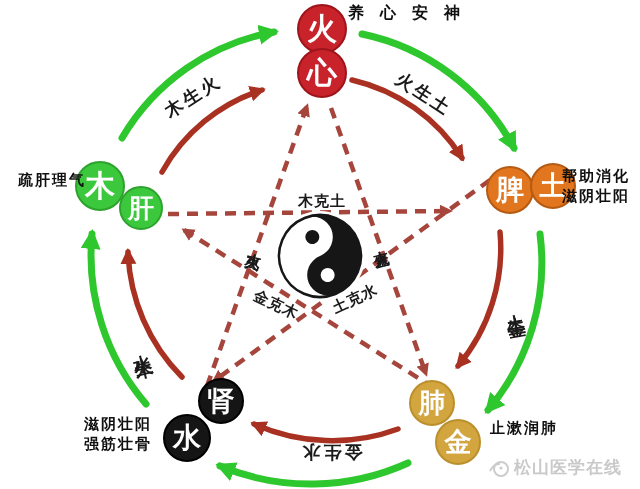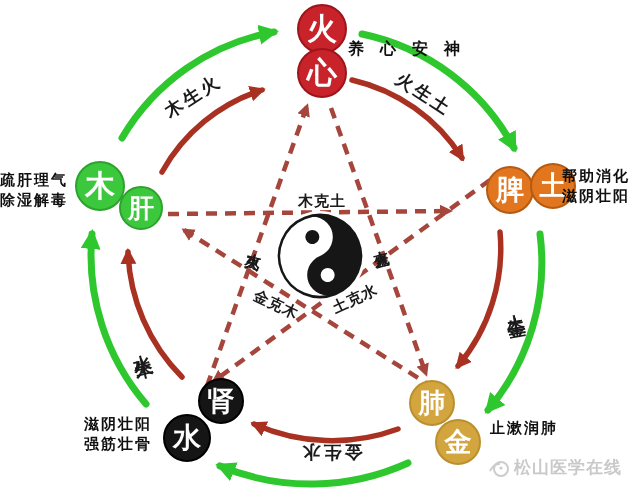--- a/index.html
+++ b/index.html
@@ -134,30 +134,29 @@
   <div class="vlabel sheng" style="left:512px;top:304px;--r:-10deg;">土生金</div>
   <div class="clabel sheng" style="left:331px;top:452px;--r:180deg;">金生水</div>
   <div class="vlabel sheng" style="left:137px;top:345px;--r:-15deg;">水生木</div>
 
   <div class="clabel ke" style="left:322px;top:201px;">木克土</div>
   <div class="vlabel ke" style="left:257px;top:243px;--r:14deg;">水克火</div>
   <div class="vlabel ke" style="left:376px;top:241px;--r:-14deg;">火克金</div>
   <div class="clabel ke" style="left:276px;top:305px;--r:25deg;">金克木</div>
   <div class="clabel ke" style="left:355px;top:299px;--r:-25deg;">土克水</div>
 
-  <div class="anno wide" style="left:348px;top:2px;margin-top:36px;">
+  <div class="anno wide" style="left:348px;top:2px;">
     <div>养 心 安 神</div>
   </div>
   <div class="anno" style="left:562px;top:166px;">
     <div>帮助消化</div>
     <div>滋阴壮阳</div>
   </div>
-  <div class="anno" style="left:0;top:170px;">
+  <div class="anno" style="left:18px;top:170px;">
     <div>疏肝理气</div>
-    <div>除湿解毒</div>
   </div>
   <div class="anno" style="left:84px;top:414px;">
     <div>滋阴壮阳</div>
     <div>强筋壮骨</div>
   </div>
   <div class="anno" style="left:490px;top:418px;">
     <div>止漱润肺</div>
   </div>
 
   <div class="watermark">

